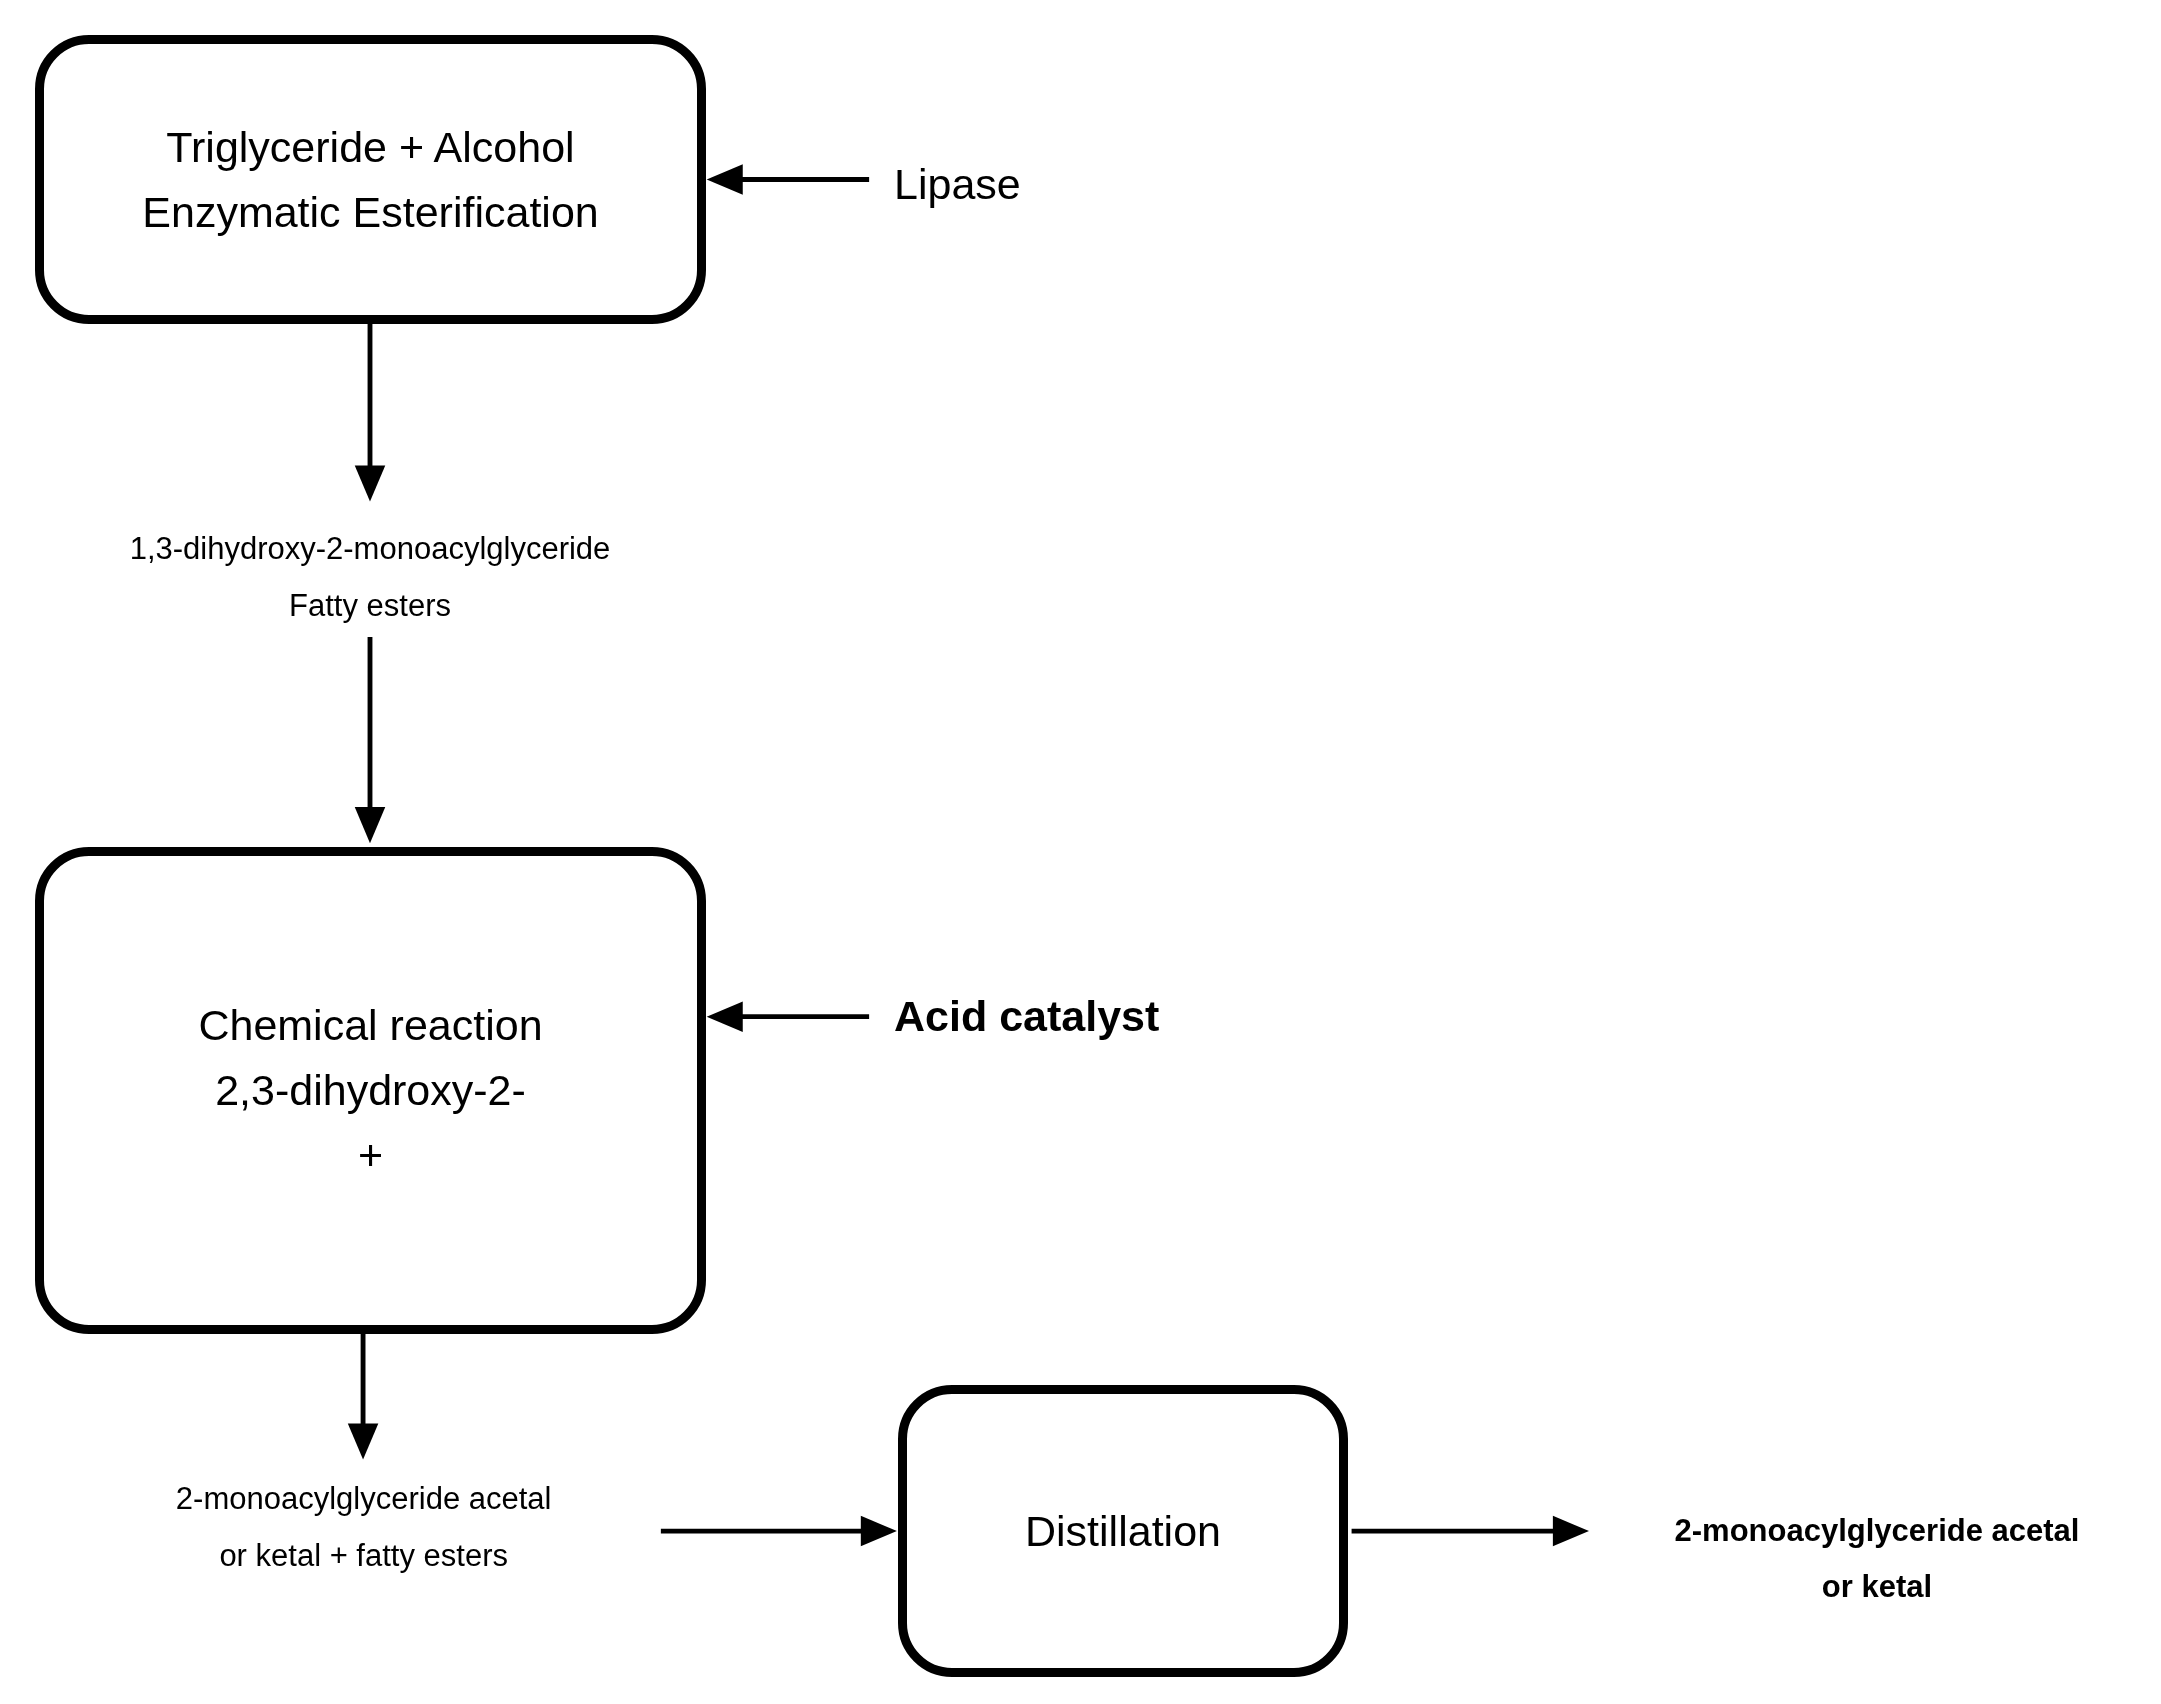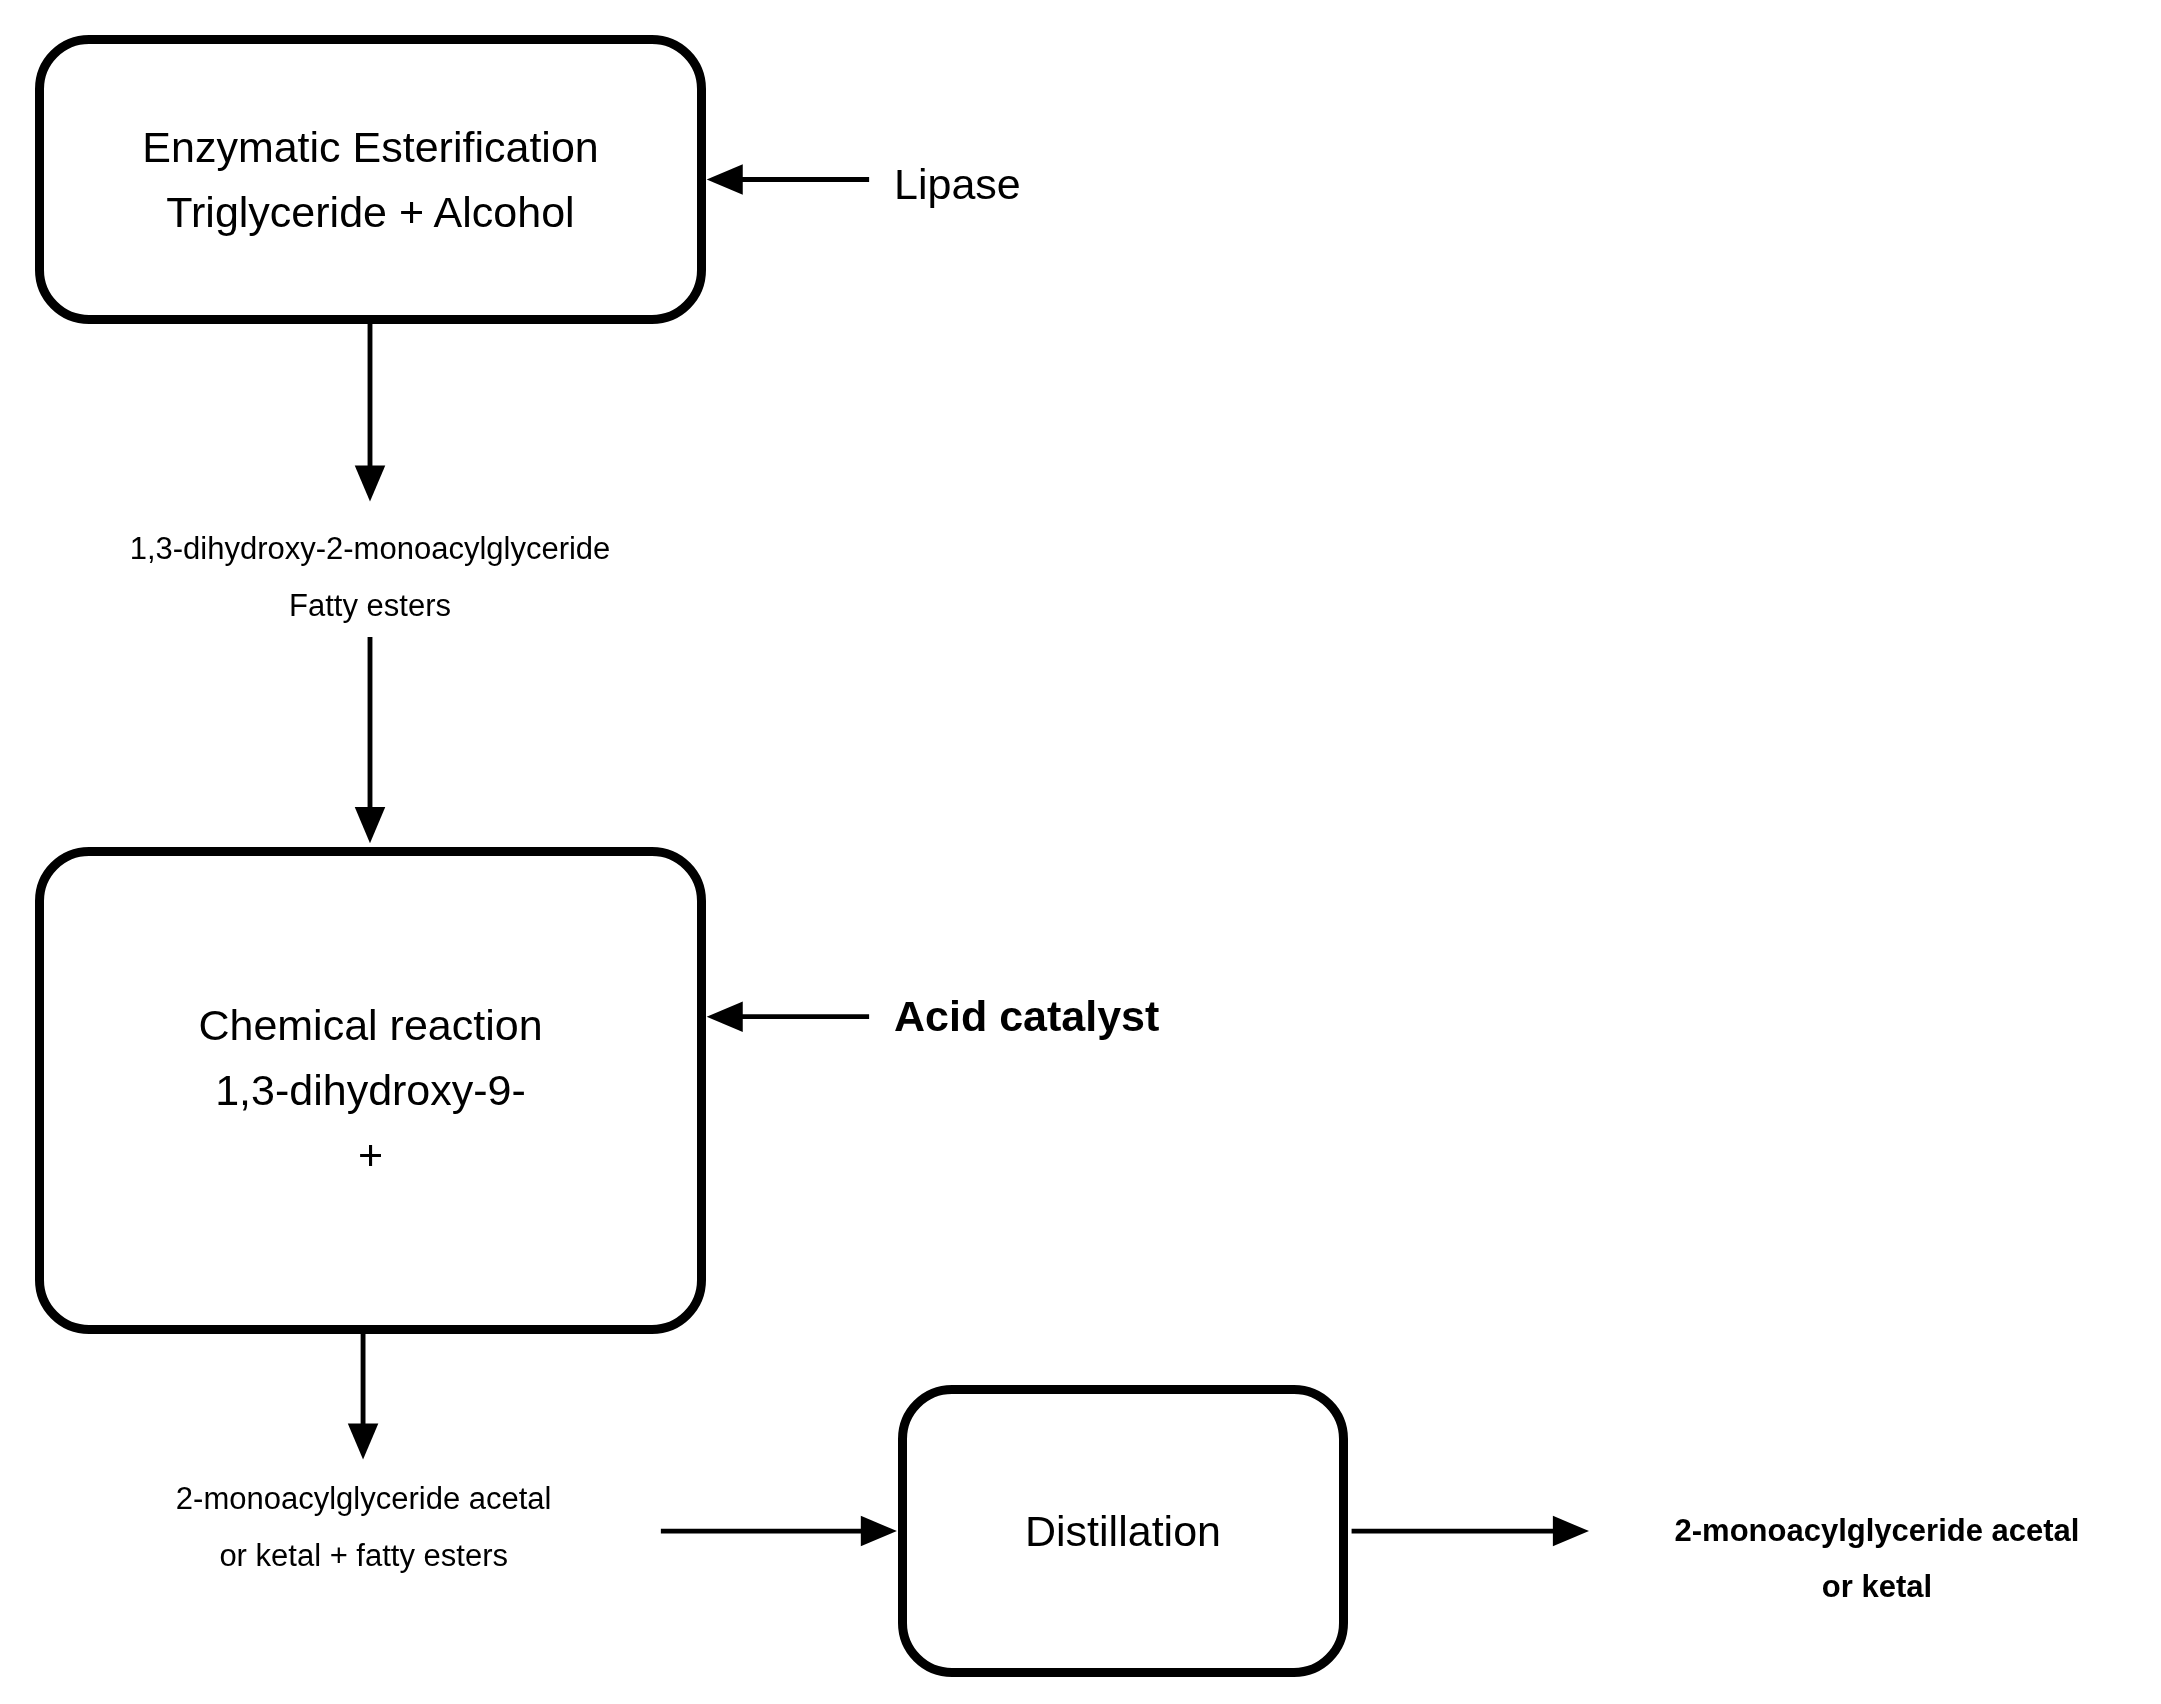--- a/index.html
+++ b/index.html
@@ -97,34 +97,34 @@
       <polygon points="1292,2205 1240,2183 1240,2227" fill="#000000"></polygon>
     </g>
 
     <g>
       <line x1="1947" y1="2205" x2="2245" y2="2205" stroke="#000000" stroke-width="7"></line>
       <polygon points="2289,2205 2237,2183 2237,2227" fill="#000000"></polygon>
     </g>
   </svg>
 
   <div class="box" style="left:35px; top:35px; width:671px; height:289px;">
+    <div class="line">Triglyceride + Alcohol</div>
     <div class="line">Enzymatic Esterification</div>
-    <div class="line">Triglyceride + Alcohol</div>
   </div>
 
   <div class="side-label" style="left:894px; top:156px;">Lipase</div>
 
   <div class="center-text" style="left:23px; top:520px; width:694px;">
     <div class="line">1,3-dihydroxy-2-monoacylglyceride</div>
     <div class="line">Fatty esters</div>
   </div>
 
   <div class="box" style="left:35px; top:847px; width:671px; height:487px;">
     <div class="line">Chemical reaction</div>
-    <div class="line">1,3-dihydroxy-9-</div>
+    <div class="line">2,3-dihydroxy-2-</div>
     <div class="line">+</div>
   </div>
 
   <div class="side-label" style="left:894px; top:988px;font-weight:bold;">Acid catalyst</div>
 
   <div class="center-text" style="left:16.7px; top:1470px; width:694px;">
     <div class="line">2-monoacylglyceride acetal</div>
     <div class="line">or ketal + fatty esters</div>
   </div>
 

